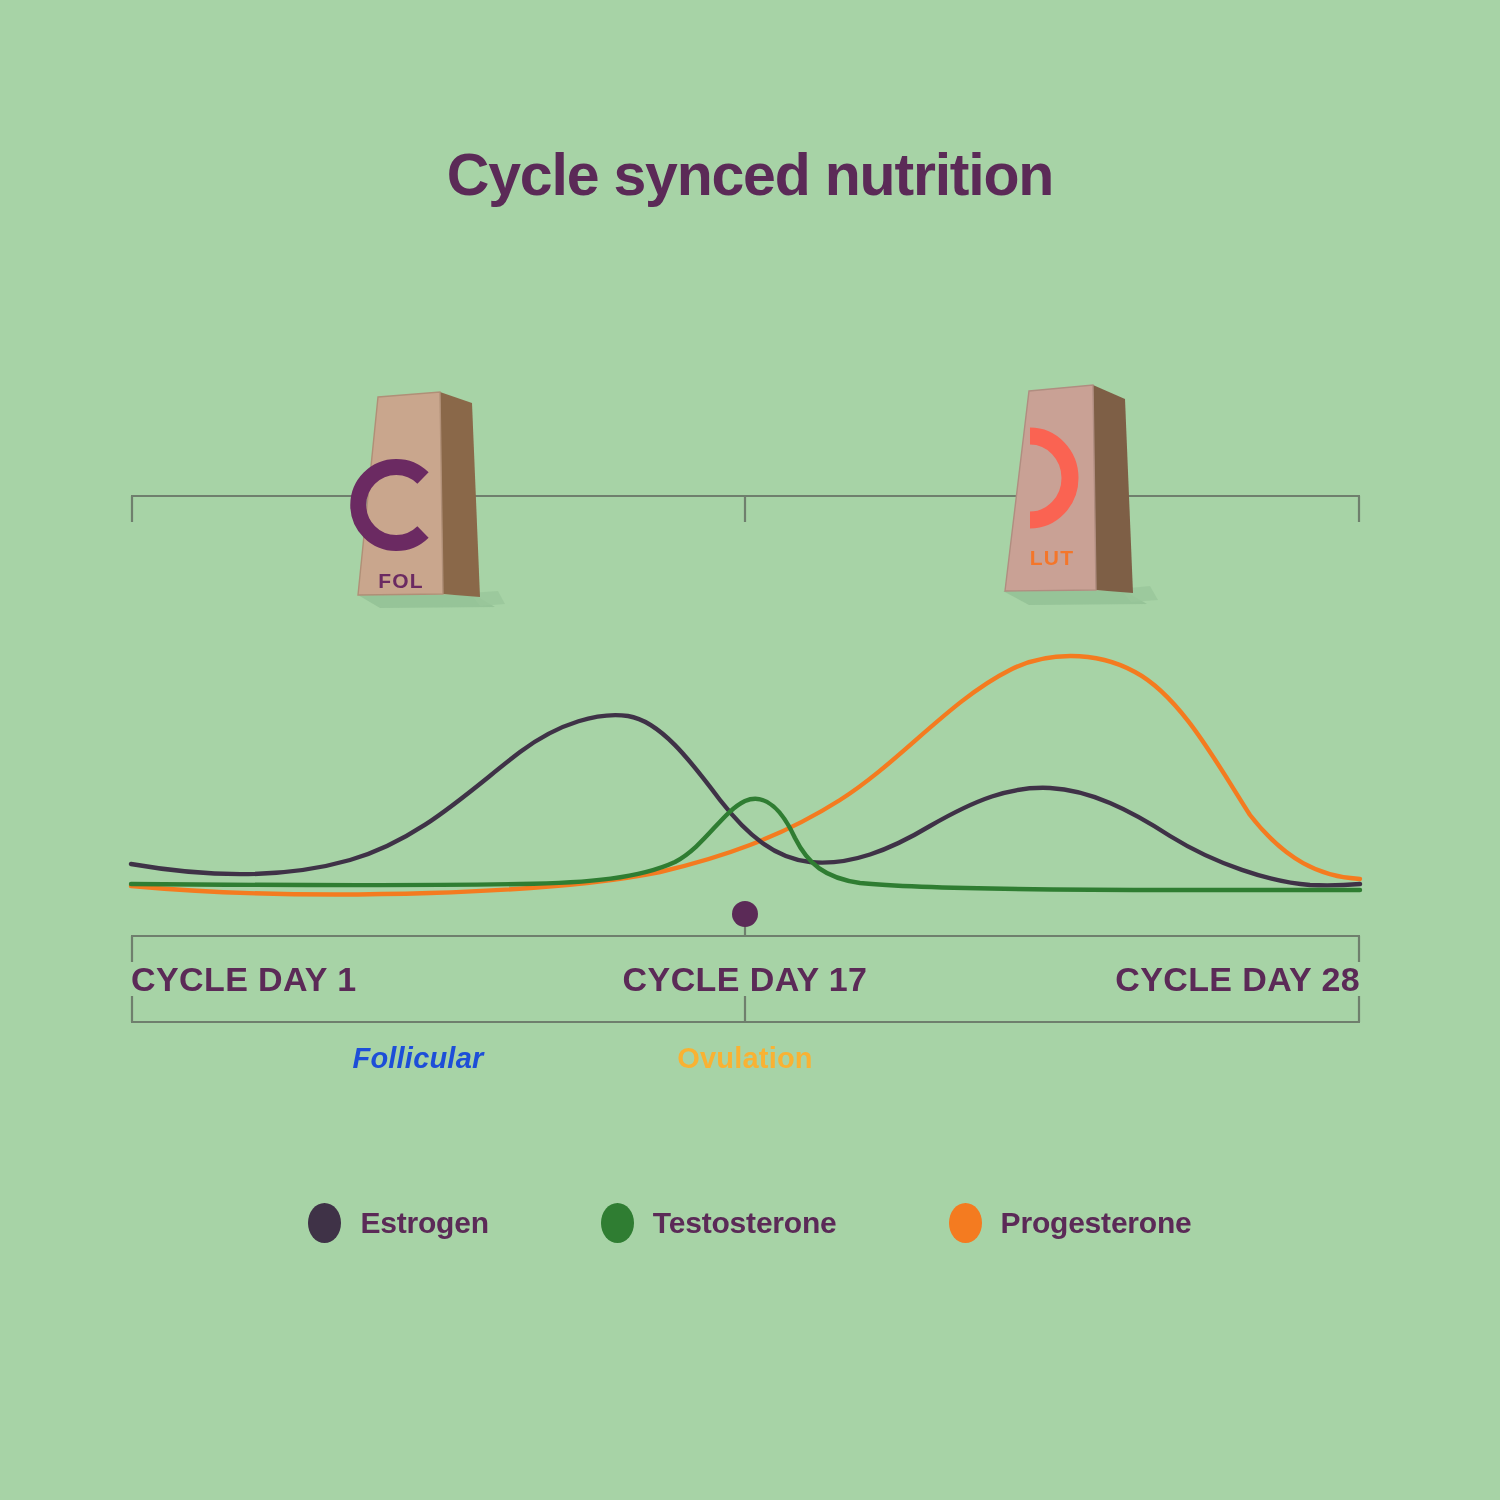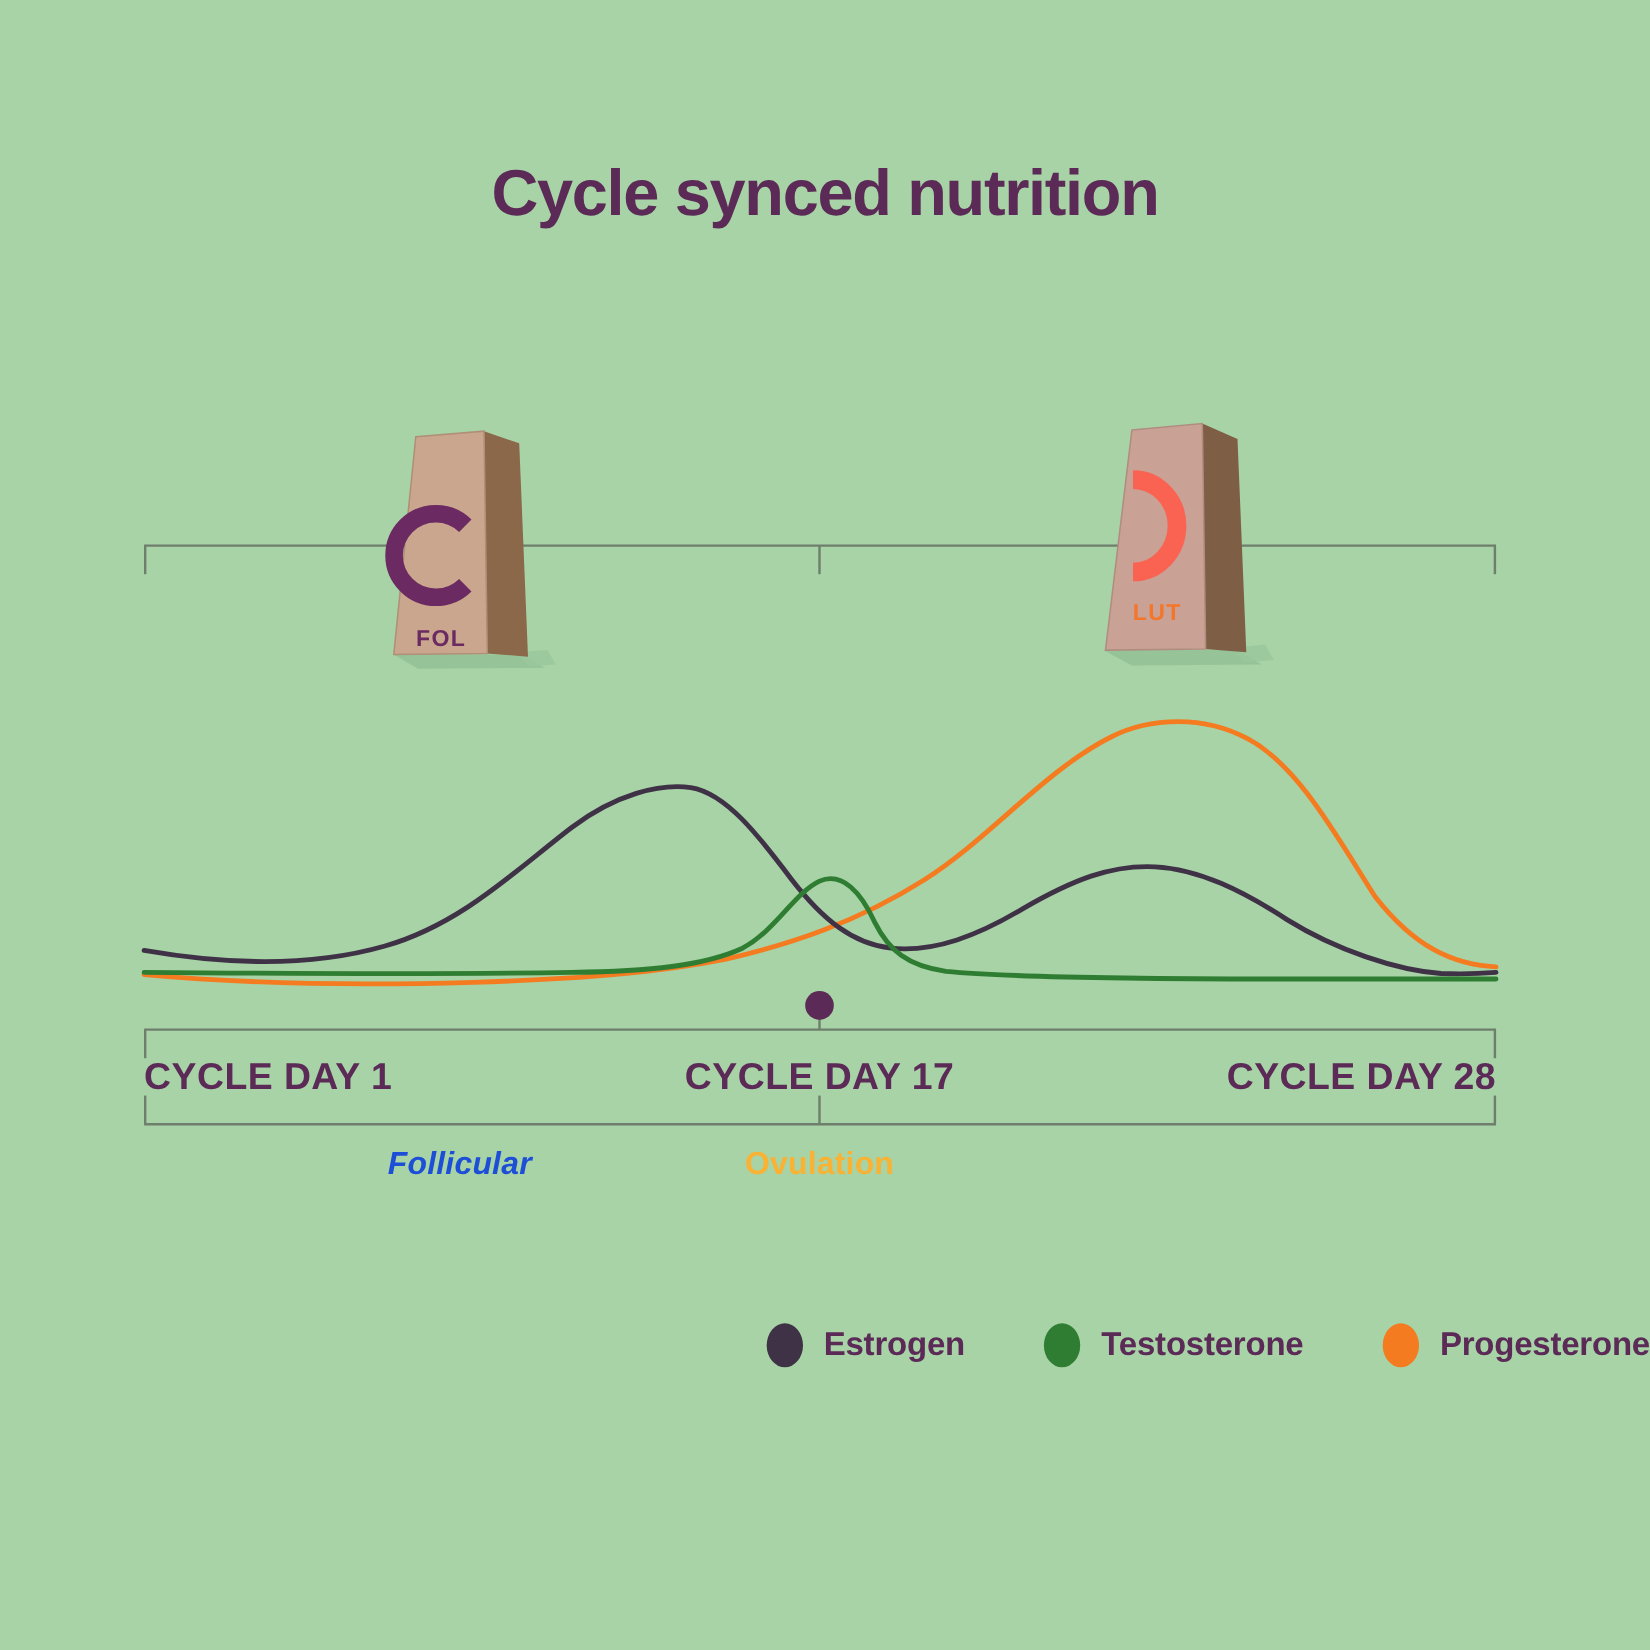--- a/index.html
+++ b/index.html
@@ -49,23 +49,23 @@
     letter-spacing:.2px;
     white-space:nowrap;
     text-align:center;
   }
 
   
   .legend{
     position:absolute;
     left:0;top:1203px;width:1500px;
     display:flex;
-    justify-content:flex-end;
+    justify-content:center;
     align-items:center;
-    gap:72px;
+    gap:112px;
   }
   .legend-item{display:flex;align-items:center;gap:19px;}
   .legend-dot{
     width:33px;height:40px;border-radius:50%;
     display:block;flex:none;
   }
   .legend-text{
     font-size:30px;font-weight:bold;color:#5b2a57;
     letter-spacing:-.2px;white-space:nowrap;
   }

